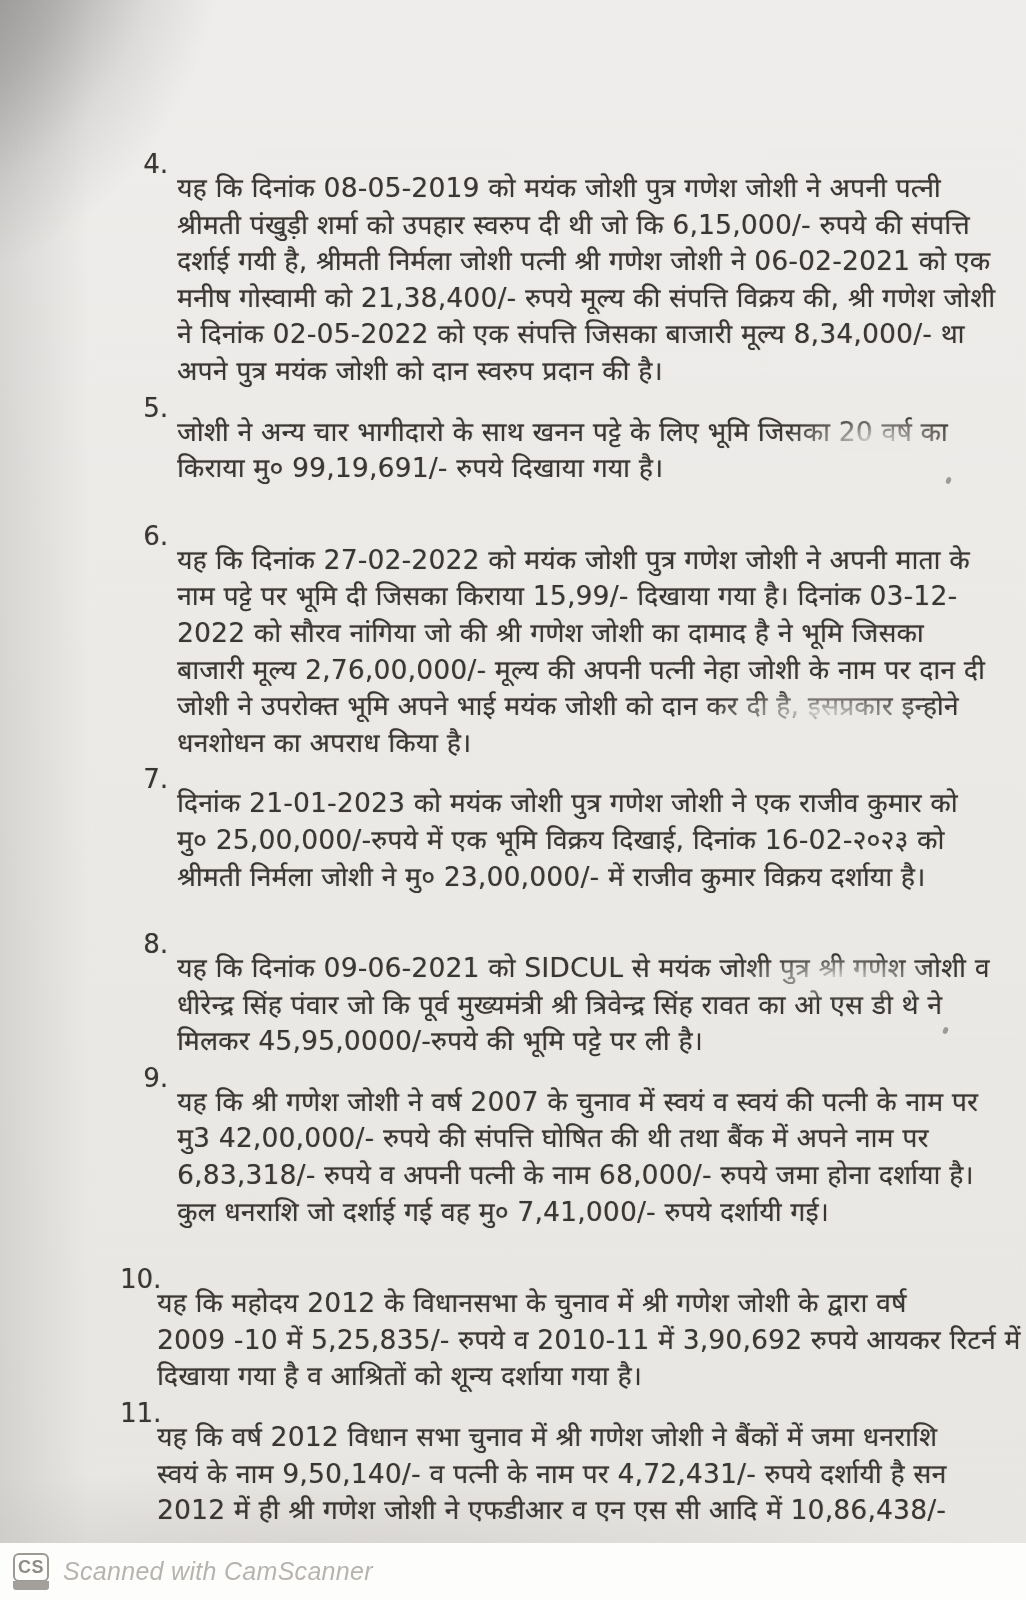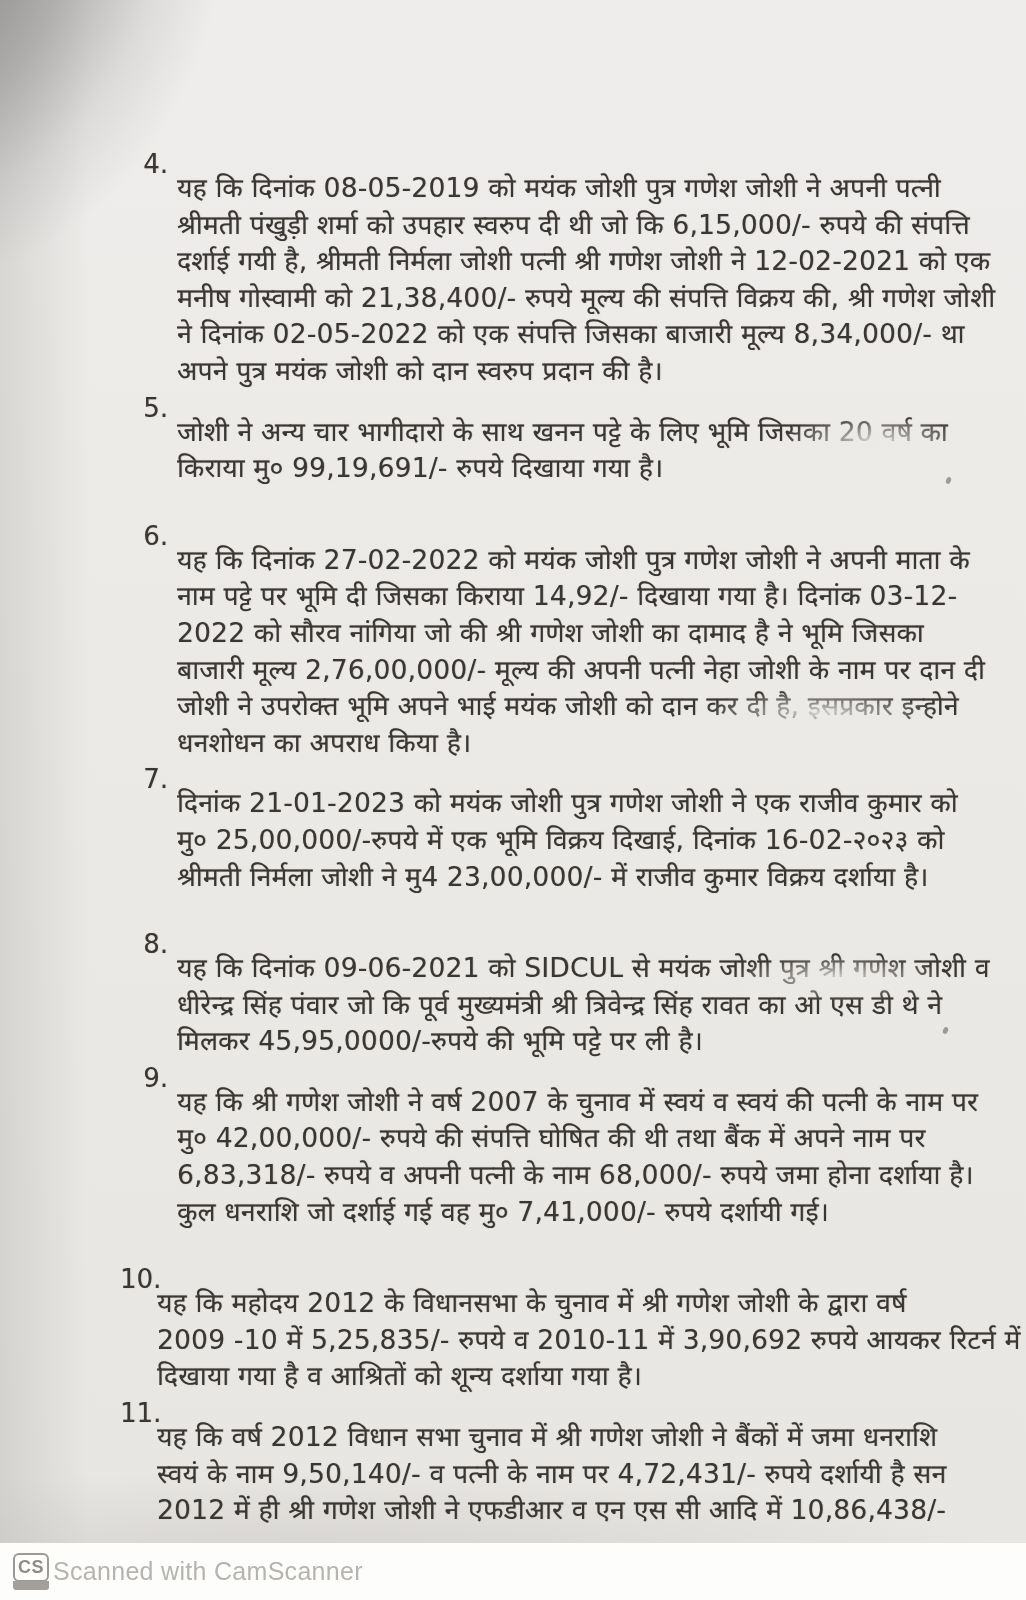--- a/index.html
+++ b/index.html
@@ -123,86 +123,87 @@
     font-family: "Liberation Sans", sans-serif;
   }
   .cs-base {
     display: block;
     height: 9px;
     margin-top: -1px;
     background: #a3a09c;
     border-radius: 0 0 3px 3px;
   }
   .cam-text {
-    margin-left: 4px;
+    margin-left: 14px;
     font-size: 25px;
     color: #b7b4b0;
     font-family: "Liberation Sans", sans-serif;
     letter-spacing: 0.3px;
+    font-style: italic;
   }
 </style>
 </head>
 <body>
 
 <div class="page">
   <div class="corner-shadow"></div>
   <div class="edge-shade-left"></div>
   <div class="bottom-crease"></div>
 
   <div class="content" id="doc">
       <div class="item">
         <span class="num">4.</span>
         <div class="lines">
           <div class="line">यह कि दिनांक 08-05-2019 को मयंक जोशी पुत्र गणेश जोशी ने अपनी पत्नी</div>
           <div class="line">श्रीमती पंखुड़ी शर्मा को उपहार स्वरुप दी थी जो कि 6,15,000/- रुपये की संपत्ति</div>
-          <div class="line">दर्शाई गयी है, श्रीमती निर्मला जोशी पत्नी श्री गणेश जोशी ने 12-02-2021 को एक</div>
+          <div class="line">दर्शाई गयी है, श्रीमती निर्मला जोशी पत्नी श्री गणेश जोशी ने 06-02-2021 को एक</div>
           <div class="line">मनीष गोस्वामी को 21,38,400/- रुपये मूल्य की संपत्ति विक्रय की, श्री गणेश जोशी</div>
           <div class="line">ने दिनांक 02-05-2022 को एक संपत्ति जिसका बाजारी मूल्य 8,34,000/- था</div>
           <div class="line">अपने पुत्र मयंक जोशी को दान स्वरुप प्रदान की है।</div>
         </div>
       </div>
       <div class="item">
         <span class="num">5.</span>
         <div class="lines">
           <div class="line">जोशी ने अन्य चार भागीदारो के साथ खनन पट्टे के लिए भूमि जिसका 20 वर्ष का</div>
           <div class="line">किराया मु० 99,19,691/- रुपये दिखाया गया है।</div>
         </div>
       </div>
       <div class="item">
         <span class="num">6.</span>
         <div class="lines">
           <div class="line">यह कि दिनांक 27-02-2022 को मयंक जोशी पुत्र गणेश जोशी ने अपनी माता के</div>
-          <div class="line">नाम पट्टे पर भूमि दी जिसका किराया 14,92/- दिखाया गया है। दिनांक 03-12-</div>
+          <div class="line">नाम पट्टे पर भूमि दी जिसका किराया 15,99/- दिखाया गया है। दिनांक 03-12-</div>
           <div class="line">2022 को सौरव नांगिया जो की श्री गणेश जोशी का दामाद है ने भूमि जिसका</div>
           <div class="line">बाजारी मूल्य 2,76,00,000/- मूल्य की अपनी पत्नी नेहा जोशी के नाम पर दान दी</div>
           <div class="line">जोशी ने उपरोक्त भूमि अपने भाई मयंक जोशी को दान कर दी है, इसप्रकार इन्होने</div>
           <div class="line">धनशोधन का अपराध किया है।</div>
         </div>
       </div>
       <div class="item">
         <span class="num">7.</span>
         <div class="lines">
           <div class="line">दिनांक 21-01-2023 को मयंक जोशी पुत्र गणेश जोशी ने एक राजीव कुमार को</div>
           <div class="line">मु० 25,00,000/-रुपये में एक भूमि विक्रय दिखाई, दिनांक 16-02-२०२३ को</div>
-          <div class="line">श्रीमती निर्मला जोशी ने मु4 23,00,000/- में राजीव कुमार विक्रय दर्शाया है।</div>
+          <div class="line">श्रीमती निर्मला जोशी ने मु० 23,00,000/- में राजीव कुमार विक्रय दर्शाया है।</div>
         </div>
       </div>
       <div class="item">
         <span class="num">8.</span>
         <div class="lines">
           <div class="line">यह कि दिनांक 09-06-2021 को SIDCUL से मयंक जोशी पुत्र श्री गणेश जोशी व</div>
           <div class="line">धीरेन्द्र सिंह पंवार जो कि पूर्व मुख्यमंत्री श्री त्रिवेन्द्र सिंह रावत का ओ एस डी थे ने</div>
           <div class="line">मिलकर 45,95,0000/-रुपये की भूमि पट्टे पर ली है।</div>
         </div>
       </div>
       <div class="item">
         <span class="num">9.</span>
         <div class="lines">
           <div class="line">यह कि श्री गणेश जोशी ने वर्ष 2007  के चुनाव में स्वयं व स्वयं की पत्नी के नाम पर</div>
-          <div class="line">मु० 42,00,000/- रुपये की संपत्ति घोषित की थी तथा बैंक में अपने नाम पर</div>
+          <div class="line">मु3 42,00,000/- रुपये की संपत्ति घोषित की थी तथा बैंक में अपने नाम पर</div>
           <div class="line">6,83,318/- रुपये व अपनी पत्नी के नाम 68,000/- रुपये जमा होना दर्शाया है।</div>
           <div class="line">कुल धनराशि जो दर्शाई गई वह मु० 7,41,000/- रुपये दर्शायी गई।</div>
         </div>
       </div>
       <div class="item">
         <span class="num">10.</span>
         <div class="lines">
           <div class="line">यह कि महोदय 2012 के विधानसभा के चुनाव में श्री गणेश जोशी के द्वारा वर्ष</div>
           <div class="line">2009 -10 में 5,25,835/- रुपये व 2010-11 में 3,90,692 रुपये आयकर रिटर्न में</div>
           <div class="line">दिखाया गया है व आश्रितों को शून्य दर्शाया गया है।</div>

